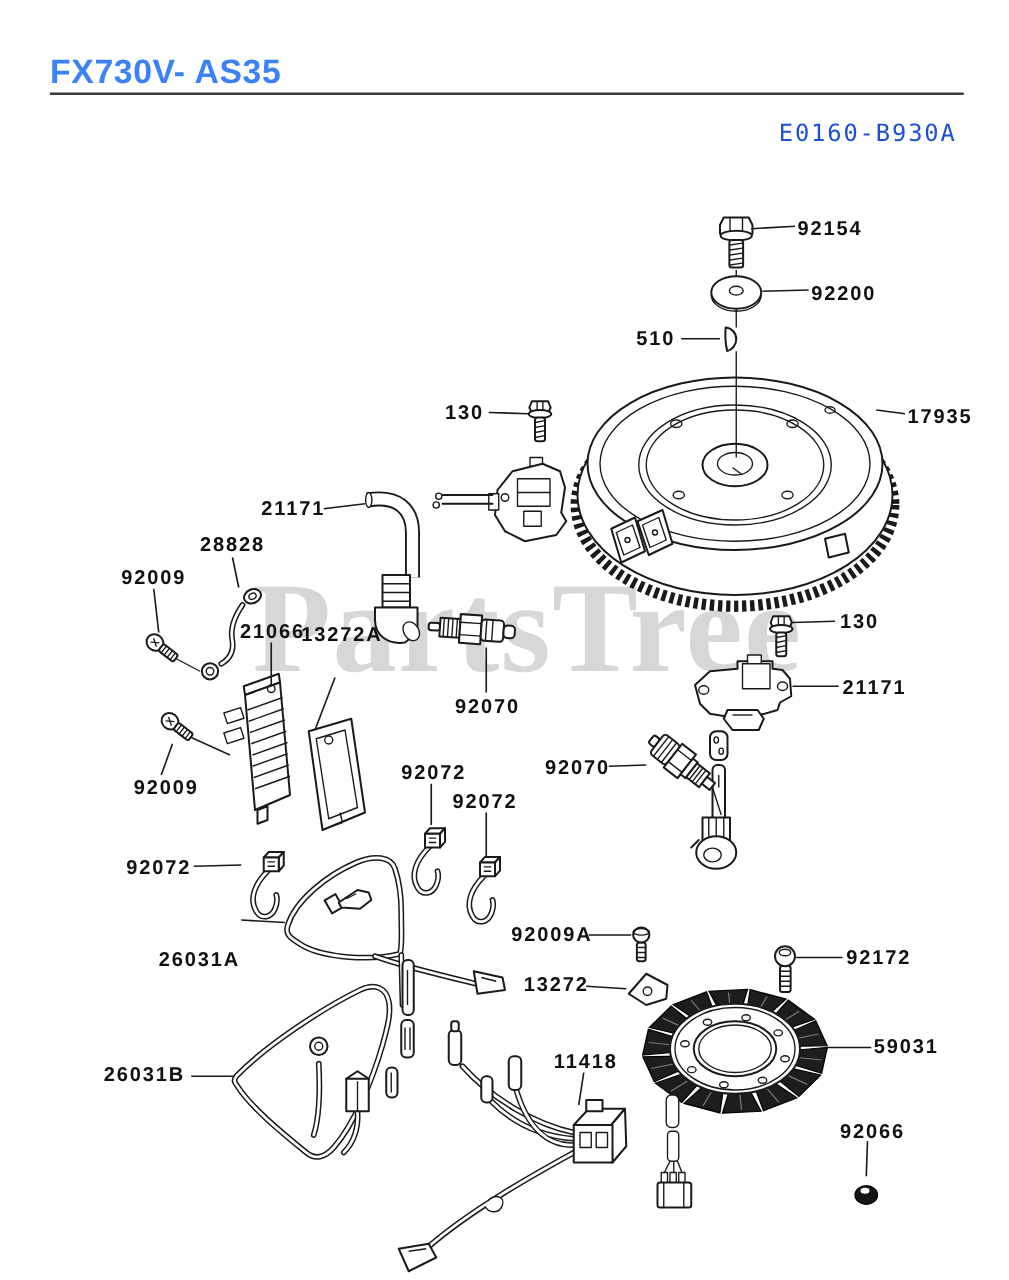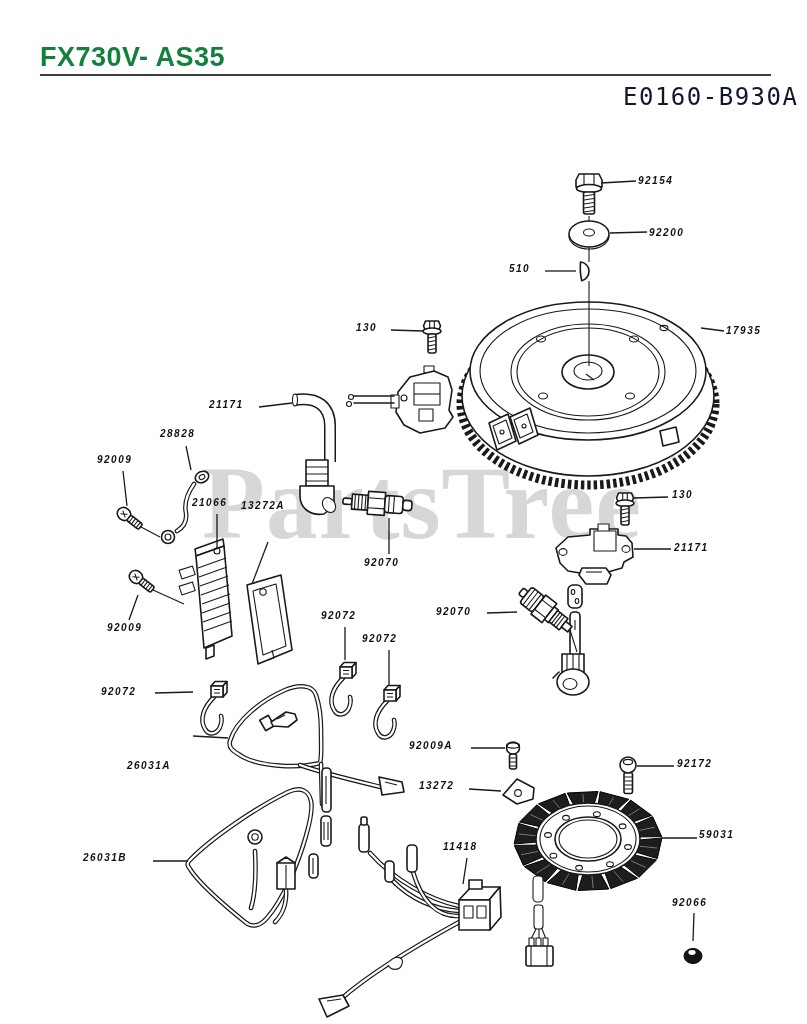--- a/index.html
+++ b/index.html
@@ -1,23 +1,23 @@
 <!DOCTYPE html>
 <html><head>
 <meta charset="utf-8">
 <style>
   html,body{margin:0;padding:0;background:#fff;}
   body{width:807px;height:1024px;position:relative;overflow:hidden;font-family:"Liberation Sans",sans-serif;}
-  .page-title{position:absolute;left:40px;top:42px;font-size:27px;font-weight:bold;color:#15803d;letter-spacing:.5px;z-index:3;}
+  .page-title{position:absolute;left:40px;top:42px;font-size:27px;font-weight:bold;color:#3b82f6;letter-spacing:.5px;z-index:3;}
   .title-rule{position:absolute;left:40px;top:74px;width:731px;height:2px;background:#3c3c3c;z-index:3;}
-  .diagram-code{position:absolute;left:623px;top:83px;font-family:"DejaVu Sans Mono",monospace;font-size:24px;letter-spacing:1.5px;color:#0f172a;z-index:3;}
+  .diagram-code{position:absolute;left:623px;top:96px;font-family:"DejaVu Sans Mono",monospace;font-size:19px;letter-spacing:1.5px;color:#1d4ed8;z-index:3;}
   .watermark{position:absolute;left:202px;top:452px;font-family:"Liberation Serif",serif;font-weight:bold;font-size:103px;line-height:1;color:#d7d7d7;letter-spacing:1px;z-index:0;white-space:nowrap;}
   .watermark sup{font-size:20px;position:relative;top:-44px;left:3px;letter-spacing:0;}
   svg.diagram{position:absolute;left:0;top:0;z-index:1;}
-  .part-label{position:absolute;font-weight:bold;font-size:10px;letter-spacing:1.5px;color:#101010;white-space:nowrap;z-index:2;font-style:italic;}
+  .part-label{position:absolute;font-weight:bold;font-size:16px;letter-spacing:1.5px;color:#101010;white-space:nowrap;z-index:2;}
   
   .ln{stroke:#1a1a1a;stroke-width:1.6;fill:none;stroke-linejoin:round;stroke-linecap:round;}
   .lnf{stroke:#1a1a1a;stroke-width:1.6;fill:#fff;stroke-linejoin:round;}
   .thin{stroke:#1a1a1a;stroke-width:1.1;fill:none;stroke-linejoin:round;}
   .thinf{stroke:#1a1a1a;stroke-width:1.1;fill:#fff;stroke-linejoin:round;}
   .lead{stroke:#1a1a1a;stroke-width:1.3;fill:none;}
   .to{stroke:#1a1a1a;stroke-width:4.6;fill:none;stroke-linecap:round;}
   .ti{stroke:#fff;stroke-width:2.2;fill:none;stroke-linecap:round;}
   .to2{stroke:#1a1a1a;stroke-width:12;fill:none;}
   .ti2{stroke:#fff;stroke-width:9;fill:none;}

